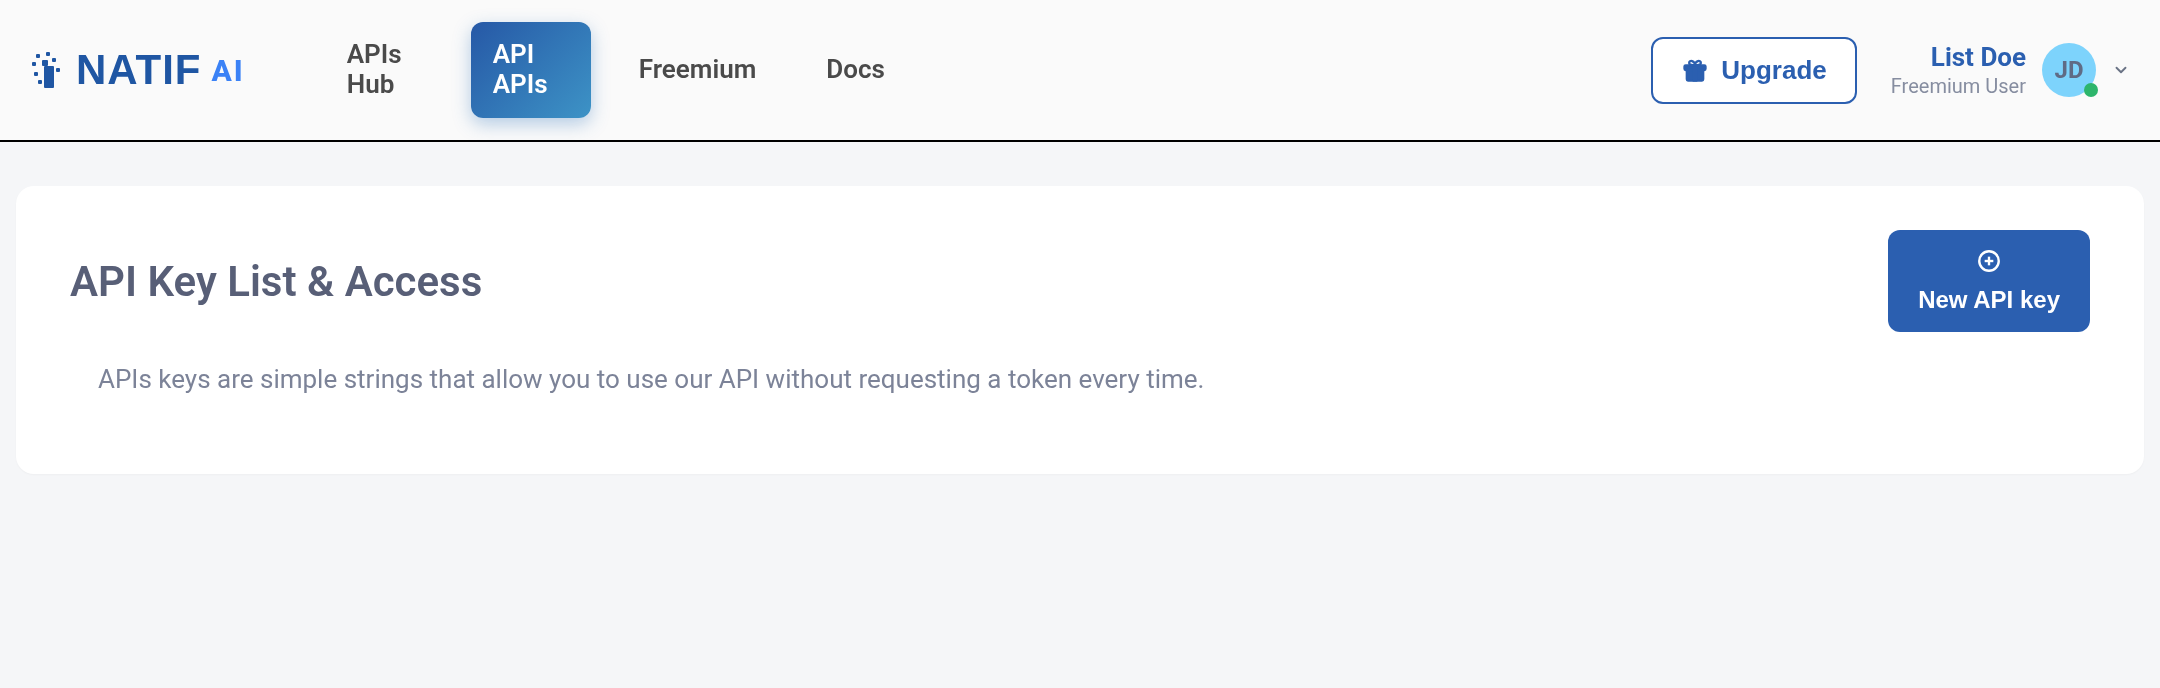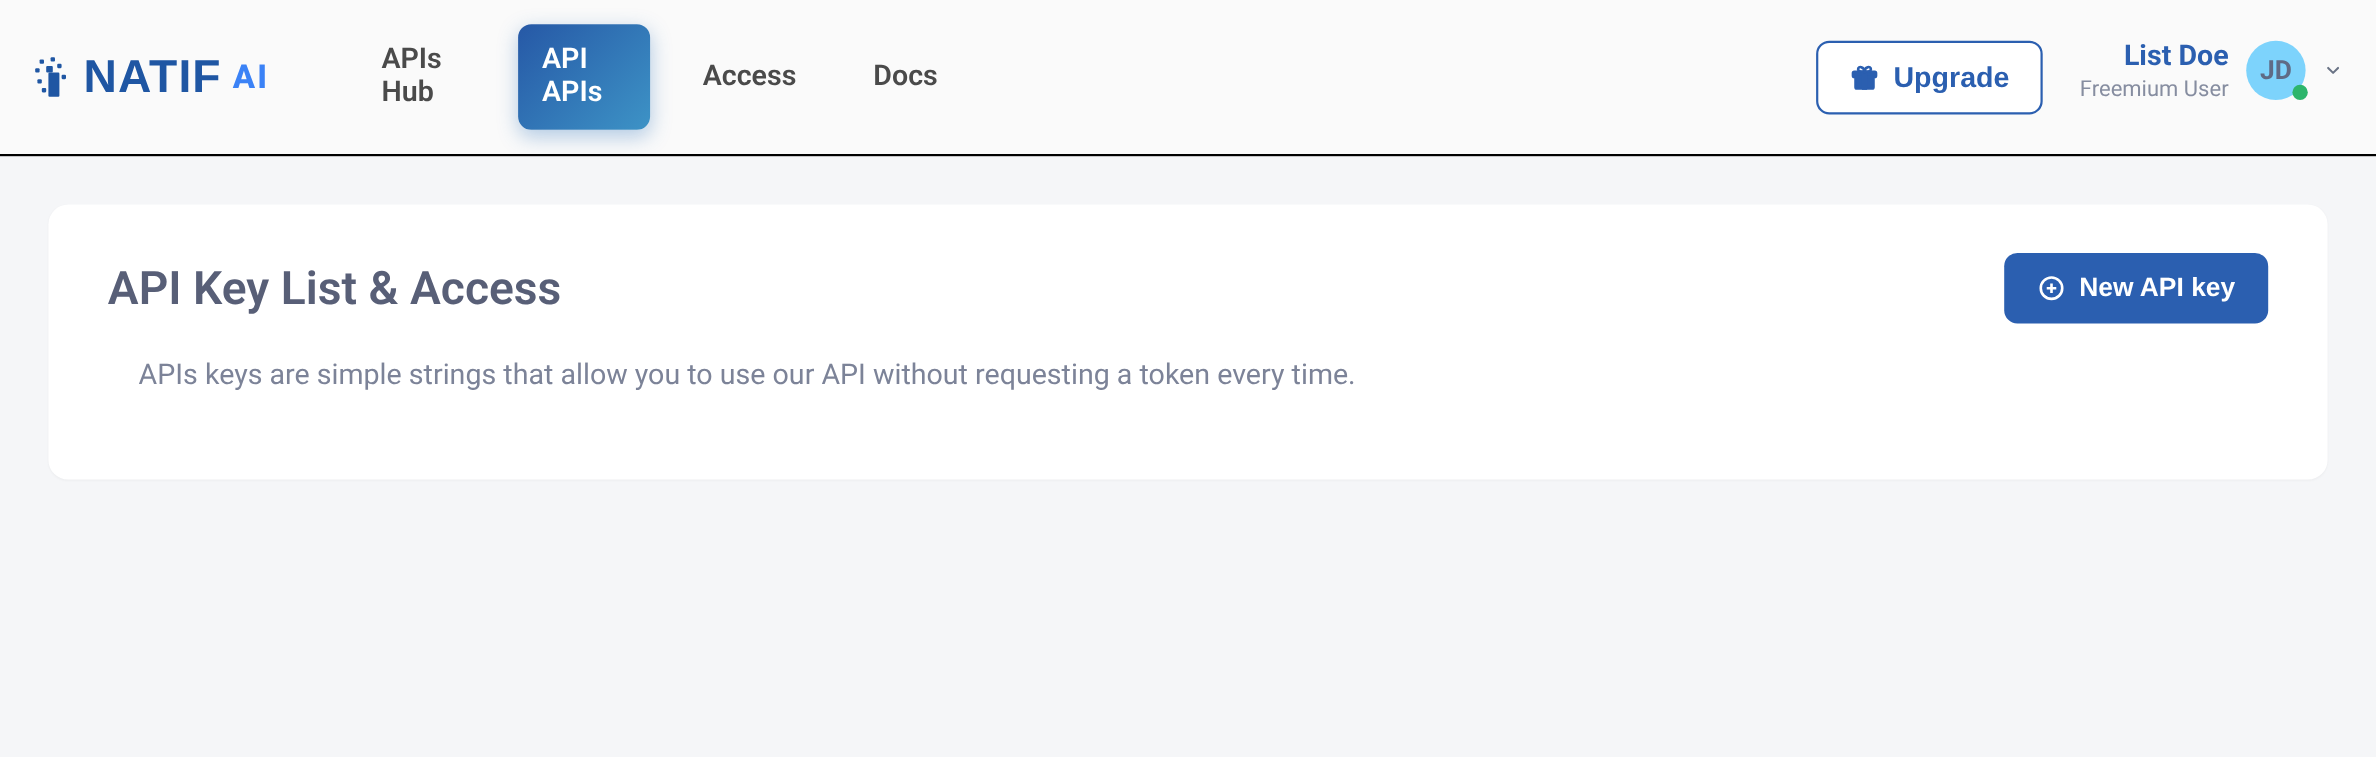--- a/index.html
+++ b/index.html
@@ -86,21 +86,21 @@
   }
   .nav-item.active {
     color: #ffffff;
     background: linear-gradient(135deg, #2658a6 0%, #3d93c6 100%);
     box-shadow: 0 6px 18px rgba(47,114,185,0.35);
   }
 
   .header-right {
     margin-left: auto;
     display: flex;
-    align-items: flex-start;
+    align-items: center;
     gap: 34px;
     padding-left: 29px;
   }
   .upgrade-btn {
     display: flex;
     align-items: center;
     gap: 12px;
     font-size: 26px;
     font-weight: 700;
     color: #2b5fb0;
@@ -158,21 +158,21 @@
     border-radius: 50%;
   }
   .chevron {
     width: 18px;
     height: 18px;
     color: #6a7385;
   }
 
   
   .content {
-    padding: 44px 44px;
+    padding: 44px 16px;
   }
   .card {
     background: #ffffff;
     border-radius: 18px;
     padding: 44px 54px 80px 54px;
     box-shadow: 0 1px 2px rgba(0,0,0,0.03);
   }
   .card-header {
     display: flex;
     align-items: center;
@@ -188,20 +188,21 @@
     align-items: center;
     gap: 12px;
     background: #2b5fb0;
     color: #ffffff;
     border: none;
     border-radius: 12px;
     padding: 18px 30px;
     font-size: 24px;
     font-weight: 700;
     cursor: pointer;
+    flex-direction: column;
   }
   .plus-icon {
     width: 26px;
     height: 26px;
   }
   .card-desc {
     margin-top: 32px;
     font-size: 26px;
     color: #7c8398;
     padding-left: 28px;
@@ -228,21 +229,21 @@
   </div>
 
   <nav class="nav">
     <div class="nav-item multi">
       <span>APIs Hub</span>
     </div>
     <div class="nav-item multi active">
       <span>API APIs</span>
     </div>
     <div class="nav-item">
-      <span>Access</span>
+      <span>Freemium</span>
     </div>
     <div class="nav-item">
       <span>Docs</span>
     </div>
   </nav>
 
   <div class="header-right">
     <button class="upgrade-btn">
       <svg class="gift-icon" viewBox="0 0 24 24" fill="none" stroke="#2b5fb0" stroke-width="2">
         <rect x="3" y="8" width="18" height="4" rx="1" fill="#2b5fb0"></rect>

